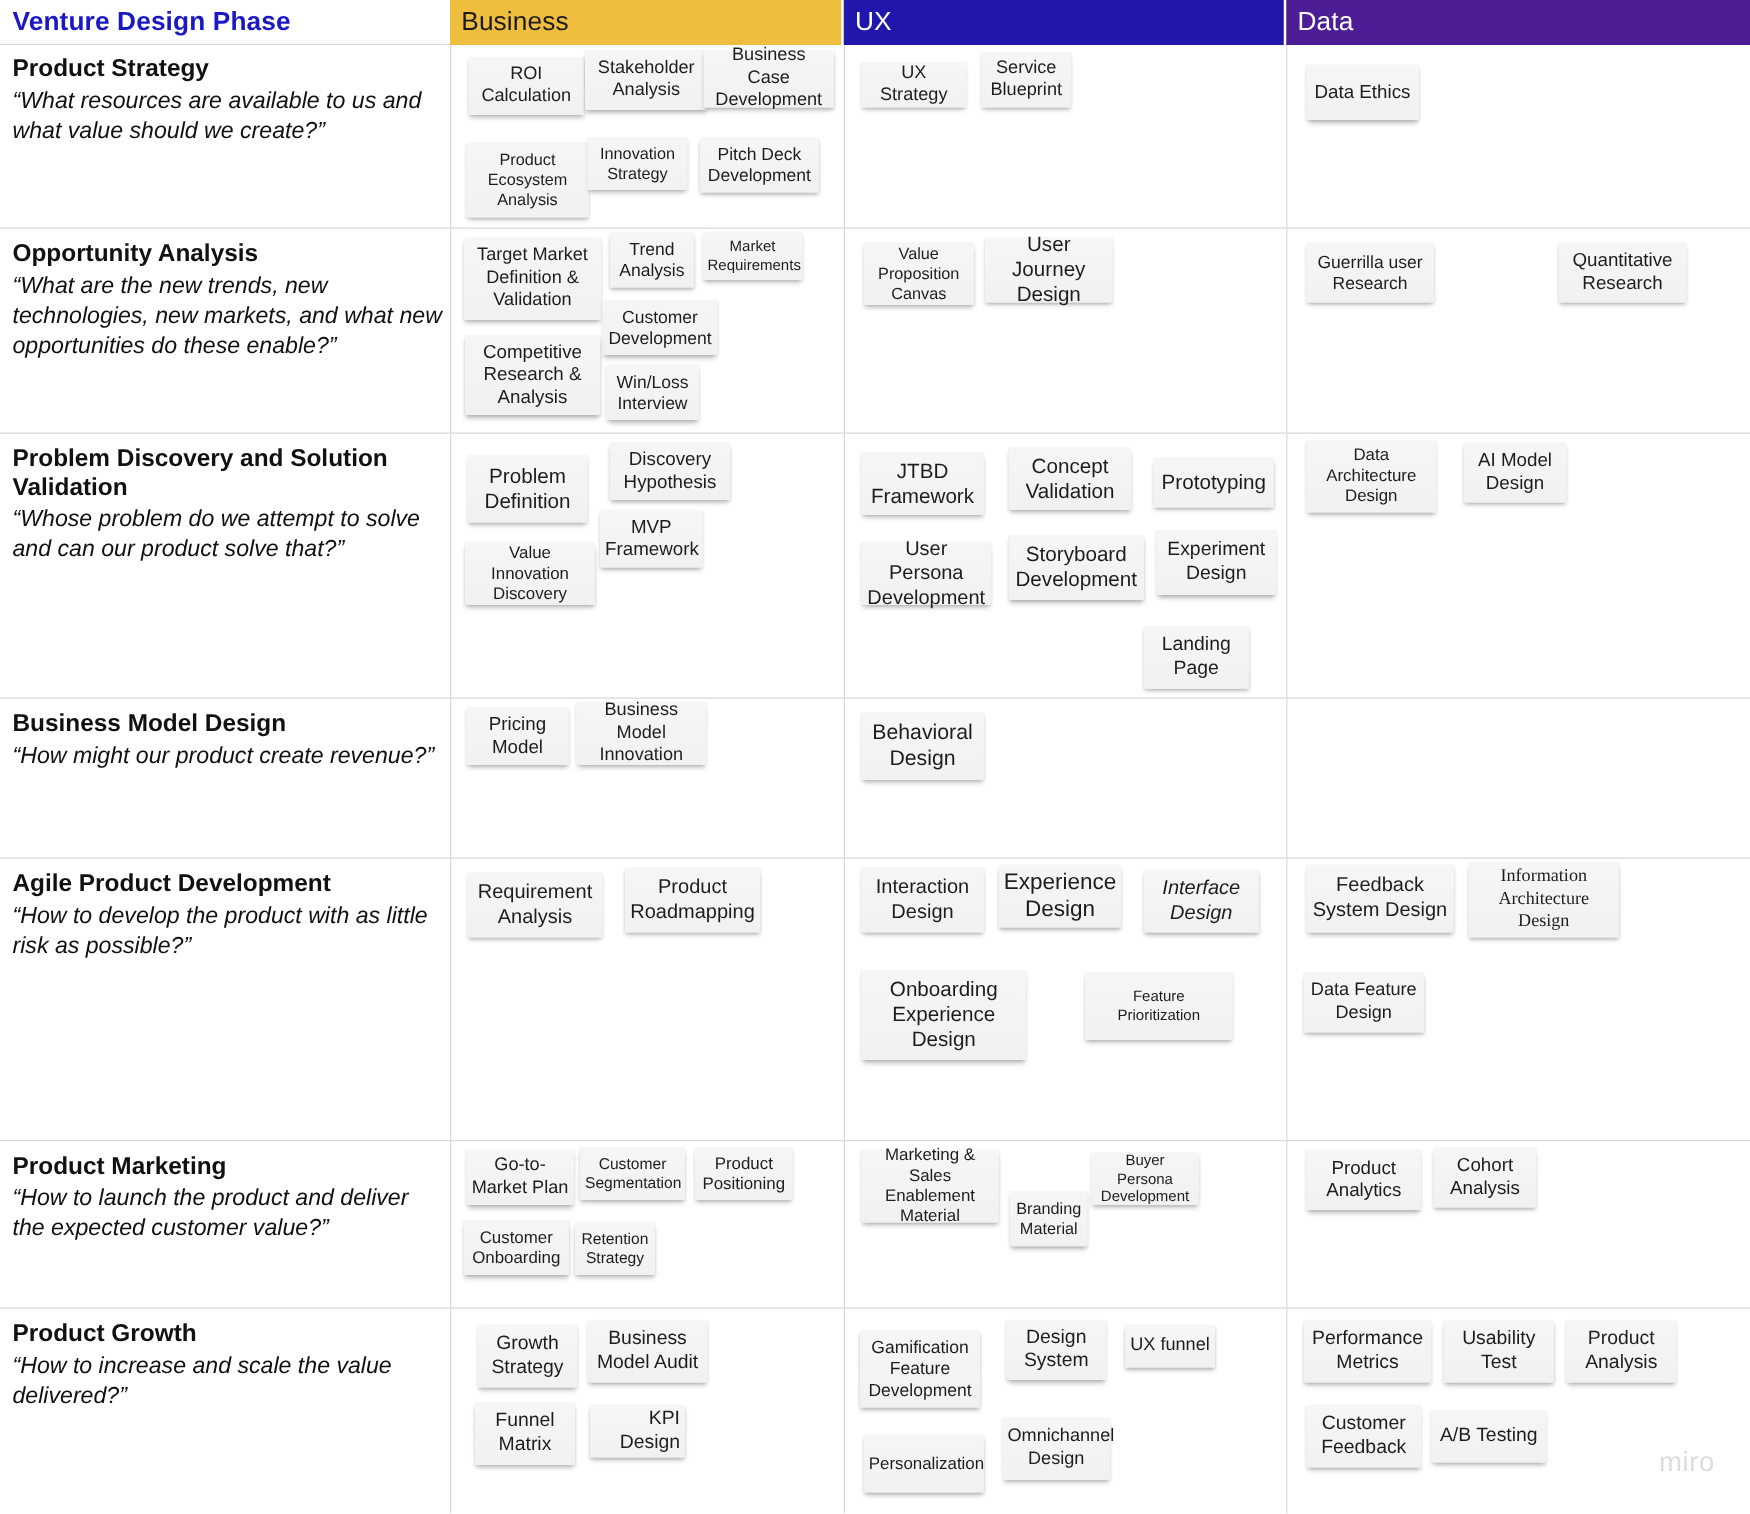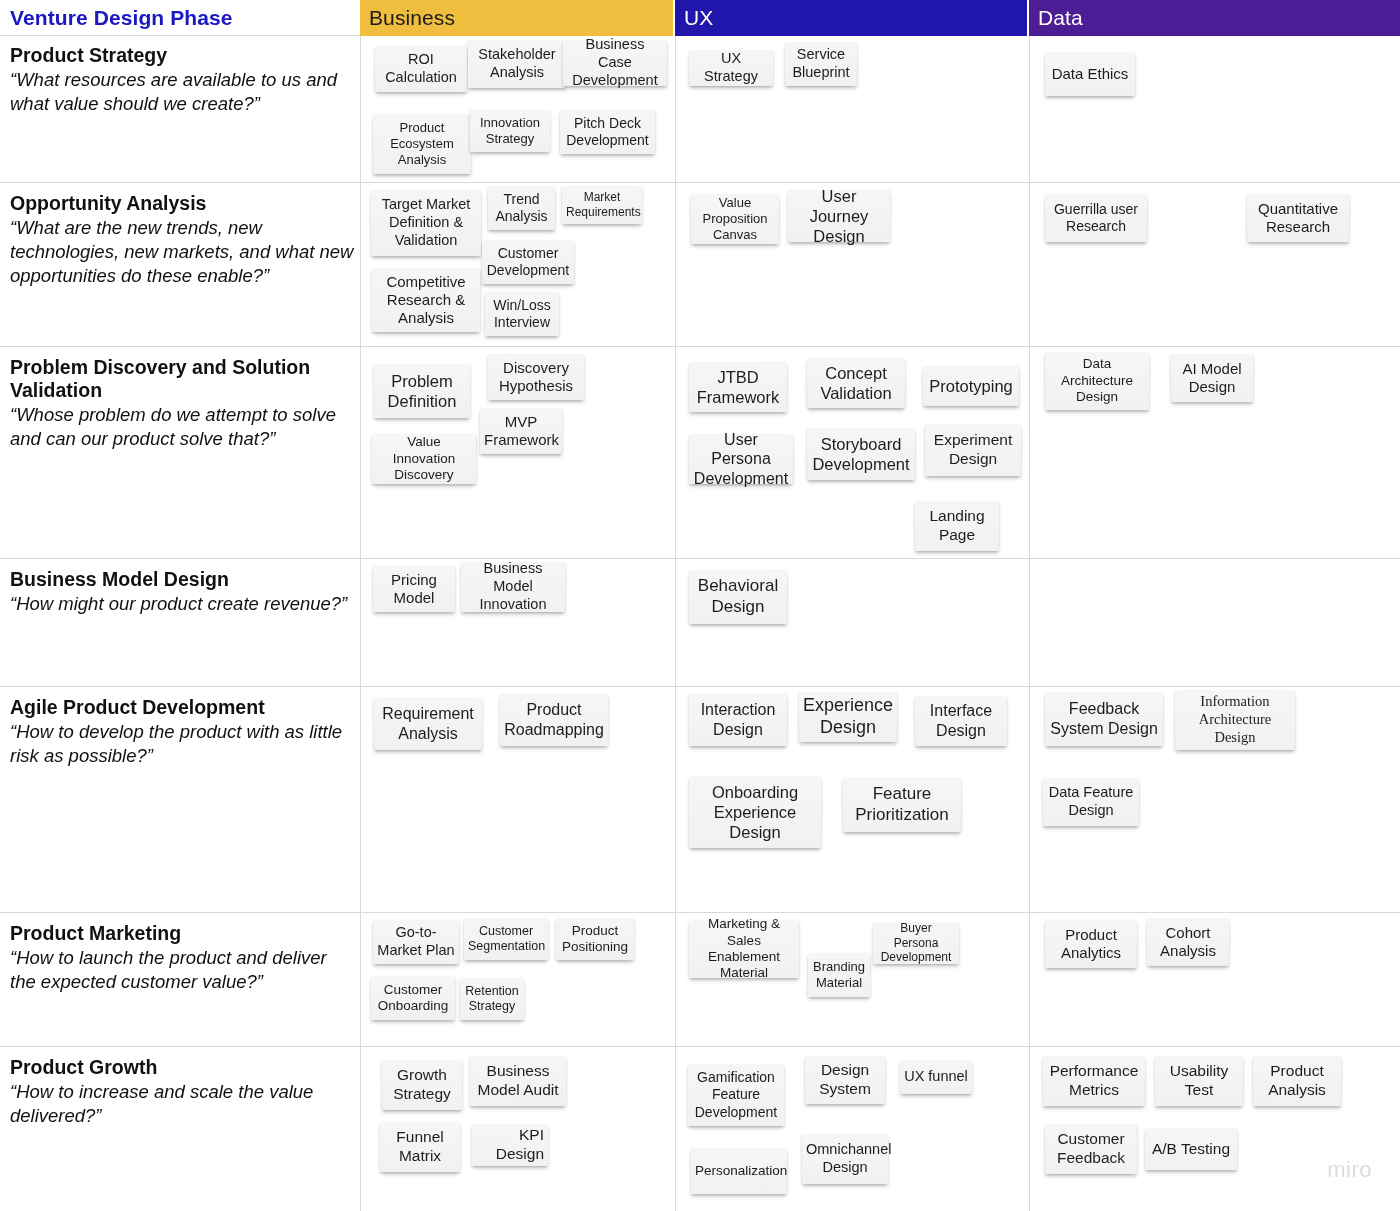--- a/index.html
+++ b/index.html
@@ -296,27 +296,27 @@
       </div>
       <div class="note" style="left: 500px; top: 694px; width: 108px; height: 52px; font-size: 16px;">
         <span>Product Roadmapping</span>
       </div>
       <div class="note" style="left: 689px; top: 694px; width: 98px; height: 52px; font-size: 16px;">
         <span>Interaction Design</span>
       </div>
       <div class="note" style="left: 799px; top: 692px; width: 98px; height: 50px; font-size: 18px;">
         <span>Experience Design</span>
       </div>
-      <div class="note" style="left: 915px; top: 696px; width: 92px; height: 50px; font-size: 16px;">
+      <div class="note" style="left: 915px; top: 696px; width: 92px; height: 50px; font-size: 16px; font-style: italic;">
         <span>Interface Design</span>
       </div>
       <div class="note" style="left: 689px; top: 776px; width: 132px; height: 72px; font-size: 16.5px;">
         <span>Onboarding Experience Design</span>
       </div>
-      <div class="note" style="left: 843px; top: 778px; width: 118px; height: 54px; font-size: 17px;">
+      <div class="note" style="left: 868px; top: 778px; width: 118px; height: 54px; font-size: 12px;">
         <span>Feature Prioritization</span>
       </div>
       <div class="note" style="left: 1045px; top: 692px; width: 118px; height: 54px; font-size: 16px;">
         <span>Feedback System Design</span>
       </div>
       <div class="note" style="left: 1175px; top: 690px; width: 120px; height: 60px; font-size: 14.5px; font-family: Liberation Serif, serif;">
         <span>Information Architecture Design</span>
       </div>
       <div class="note" style="left: 1043px; top: 778px; width: 96px; height: 48px; font-size: 14.5px;">
         <span>Data Feature Design</span>

